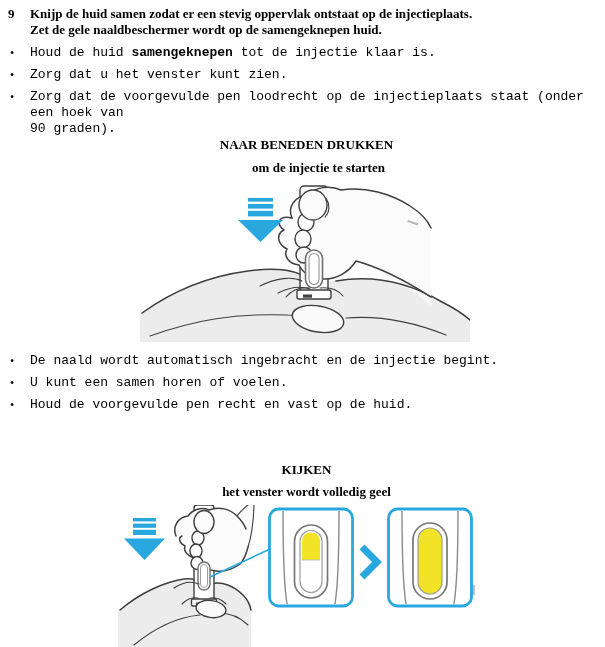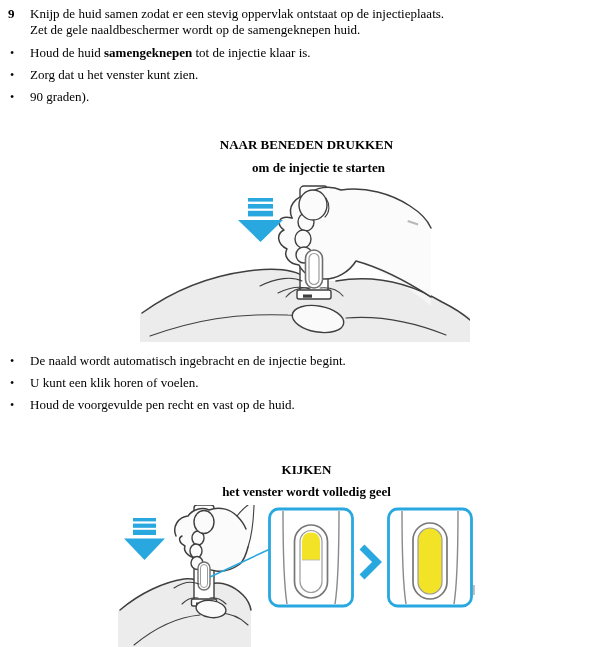--- a/index.html
+++ b/index.html
@@ -12,25 +12,25 @@
   html,body{margin:0;padding:0;}
   body{
     width:605px;height:647px;position:relative;overflow:hidden;
     background:#ffffff;color:var(--text);
     font-family:"Liberation Serif", serif;font-size:13px;
   }
   .abs{position:absolute;}
   .step{left:0;right:0;}
   .step-head{display:flex;}
   .num{flex:0 0 30px;box-sizing:border-box;padding-left:8px;font-weight:bold;line-height:16px;}
-  .head-text{font-weight:normal;line-height:16px;}
+  .head-text{font-weight:bold;line-height:16px;}
   .bullets{margin-top:7px;}
   .brow{display:flex;margin-bottom:6px;line-height:16px;}
   .bdot{flex:0 0 30px;box-sizing:border-box;padding-left:10px;font-size:12px;}
-  .btxt{flex:1;}
+  .btxt{flex:1;font-family:Liberation Mono, monospace;}
   .fig-title{position:absolute;left:4px;width:100%;text-align:center;font-weight:bold;line-height:16px;}
   svg{display:block;}
   .ol{fill:none;stroke:var(--outline);stroke-width:1.5;stroke-linecap:round;stroke-linejoin:round;}
   .thin{stroke-width:1.1;}
   .olr{stroke:var(--outline);stroke-width:1.4;}
 </style>
 </head>
 <body>
 
 <section class="abs step" style="top:6px;">
@@ -46,20 +46,21 @@
       <span class="bdot">•</span>
       <div class="btxt"><span>Houd de huid </span><b>samengeknepen</b><span> tot de injectie klaar is.</span></div>
     </div>
     <div class="brow">
       <span class="bdot">•</span>
       <div class="btxt">Zorg dat u het venster kunt zien.</div>
     </div>
     <div class="brow">
       <span class="bdot">•</span>
       <div class="btxt">
+        <div>Zorg dat de voorgevulde pen loodrecht op de injectieplaats staat (onder een hoek van</div>
         <div>90 graden).</div>
       </div>
     </div>
   </div>
 </section>
 
 <div class="fig-title" style="top:137px;">NAAR BENEDEN DRUKKEN</div>
 <div class="fig-title" style="top:160px;padding-left:12px;">om de injectie te starten</div>
 
 <div class="abs" style="top:184px;left:140px;">
@@ -114,21 +115,21 @@
 </div>
 
 <section class="abs step" style="top:346px;">
   <div class="bullets">
     <div class="brow">
       <span class="bdot">•</span>
       <div class="btxt">De naald wordt automatisch ingebracht en de injectie begint.</div>
     </div>
     <div class="brow">
       <span class="bdot">•</span>
-      <div class="btxt">U kunt een klik horen of voelen.</div>
+      <div class="btxt">U kunt een samen horen of voelen.</div>
     </div>
     <div class="brow">
       <span class="bdot">•</span>
       <div class="btxt">Houd de voorgevulde pen recht en vast op de huid.</div>
     </div>
   </div>
 </section>
 
 <div class="fig-title" style="top:462px;">KIJKEN</div>
 <div class="fig-title" style="top:484px;">het venster wordt volledig geel</div>

